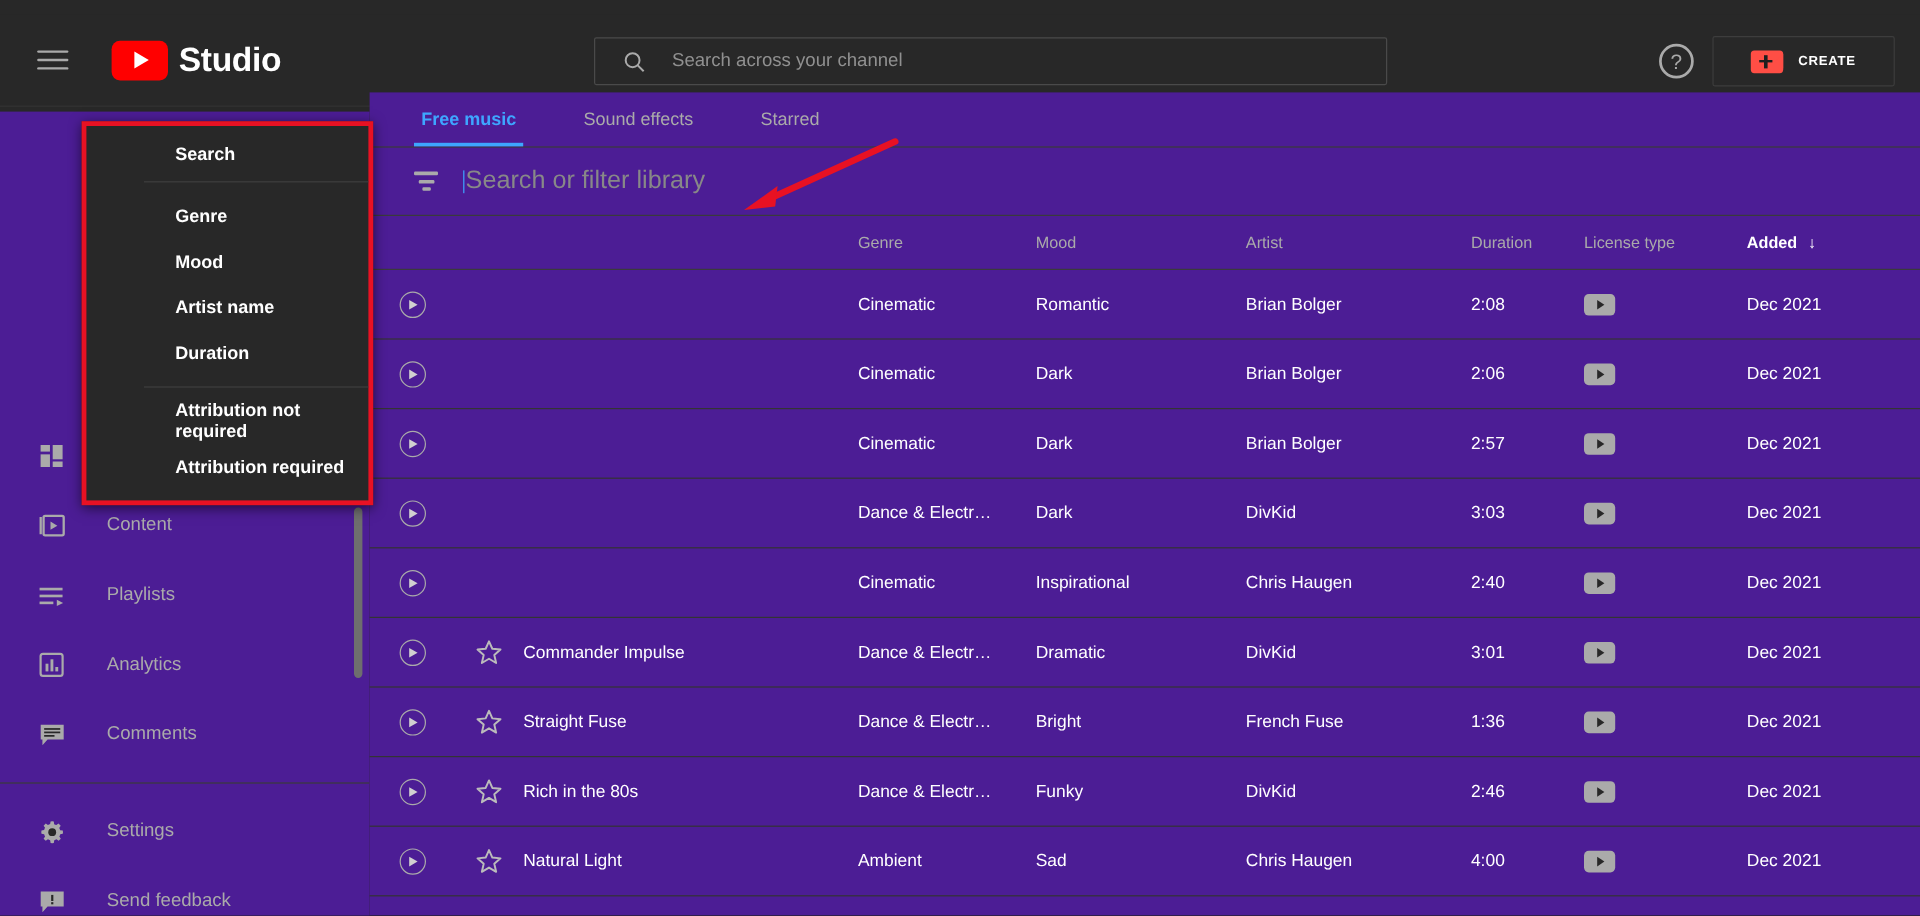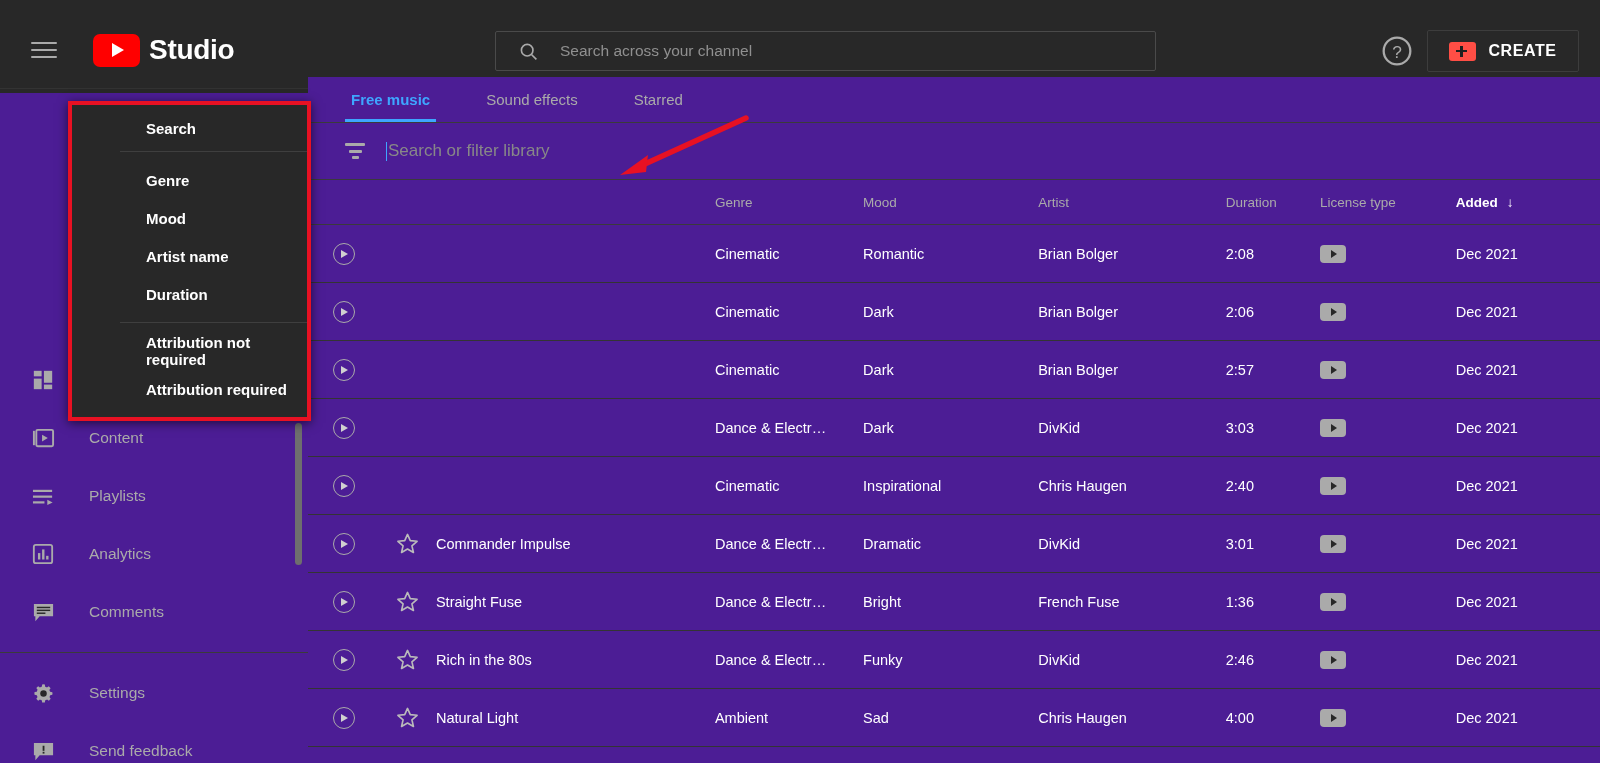--- a/index.html
+++ b/index.html
@@ -49,21 +49,21 @@
   #create-btn .cam:after {
     content: ""; position: absolute; right: -0px; top: 3px;
     border-top: 6.5px solid transparent; border-bottom: 6.5px solid transparent;
     border-right: 7px solid #ff4e45;
   }
   #create-btn .cam .plus { position: relative; width: 11px; height: 11px; margin-left: -3px; }
   #create-btn .cam .plus:before, #create-btn .cam .plus:after {
     content: ""; position: absolute; background: #1f1f1f; }
   #create-btn .cam .plus:before { left: 0; top: 4.5px; width: 11px; height: 2.4px; }
   #create-btn .cam .plus:after { left: 4.3px; top: 0; width: 2.4px; height: 11px; }
-  #create-btn .lbl { color: #fff; font-size: 16px; font-weight: bold; letter-spacing: 0.6px; }
+  #create-btn .lbl { color: #fff; font-size: 11px; font-weight: bold; letter-spacing: 0.6px; }
 
   
   #sidebar { position: absolute; left: 0; top: 93px; width: 308px; height: 686px; background: #4c1d95; }
   #channel-title { text-align: center; color: #fff; font-size: 16px; font-weight: bold;
     position: absolute; left: 0; top: 185px; width: 308px; }
   #nav { position: absolute; left: 0; top: 258px; width: 308px; }
   .nav-item { display: flex; align-items: center; height: 58px; cursor: pointer; }
   .nav-item .nav-ico { width: 26px; height: 26px; margin-left: 30px; margin-right: 33px;
     display: flex; align-items: center; justify-content: center; }
   .nav-item .nav-lbl { color: #aaa; font-size: 15.5px; }
@@ -84,21 +84,21 @@
 
   #filterbar { height: 57px; display: flex; align-items: center; padding-left: 34px;
     border-bottom: 1px solid #3b3b3b; }
   #filter-icon { width: 26px; height: 26px; margin-right: 18px;
     display: flex; flex-direction: column; align-items: center; justify-content: center; gap: 3.5px; cursor: pointer; }
   #filter-icon i { display: block; background: #aaa; height: 3px; border-radius: 1px; }
   #filter-icon i:nth-child(1) { width: 20px; }
   #filter-icon i:nth-child(2) { width: 13px; }
   #filter-icon i:nth-child(3) { width: 7px; }
   #filter-caret { width: 1px; height: 19px; background: #3ea6ff; margin-right: 1px; }
-  #filter-input-ph { color: #888; font-size: 17px; }
+  #filter-input-ph { color: #888; font-size: 21px; }
 
   
   #tbl-head { display: flex; align-items: center; height: 45px; font-size: 13.5px; color: #aaa;
     border-bottom: 1px solid #3b3b3b; }
   .row { display: flex; align-items: center; height: 58px; border-bottom: 1px solid #343434;
     font-size: 14.5px; color: #fff; }
   .c-play   { width: 74px; display: flex; justify-content: center; }
   .c-star   { width: 59px; display: flex; justify-content: center; }
   .c-title  { width: 290px; }
   .c-genre  { width: 154px; }

